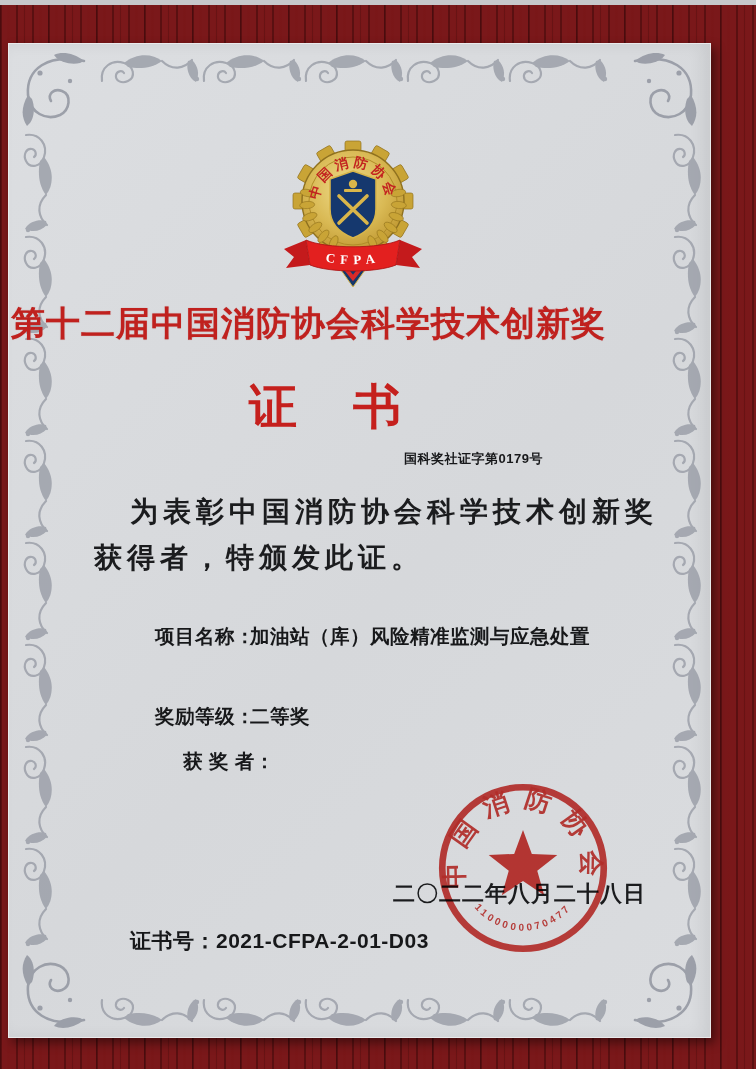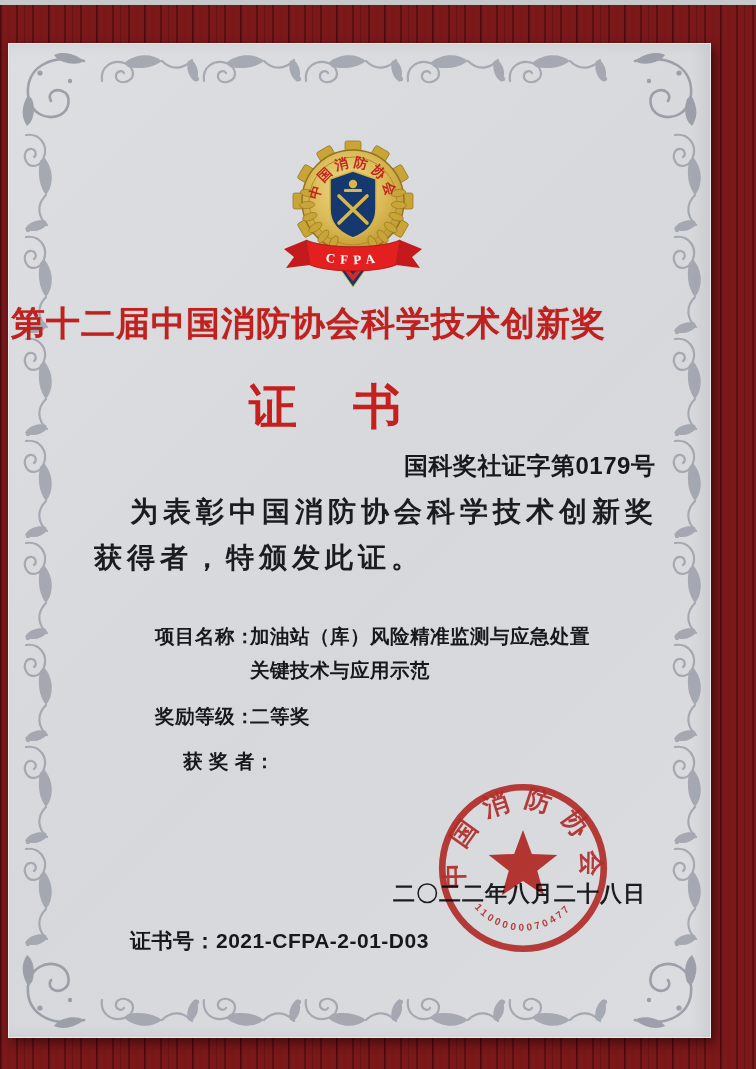--- a/index.html
+++ b/index.html
@@ -30,21 +30,21 @@
     text-shadow:0 0 1px rgba(160,20,20,.4);
   }
   .doc-type{
     left:0;top:332px;width:634px;text-align:center;
     font-family:"Liberation Serif",serif;font-weight:bold;
     font-size:48px;letter-spacing:56px;padding-left:56px;box-sizing:border-box;
     color:#c5201d;
   }
   .issue-no{
     left:396px;top:407px;
-    font-size:24px;font-weight:bold;color:#17181a;letter-spacing:.5px;
+    font-size:13px;font-weight:bold;color:#17181a;letter-spacing:.5px;
   }
   .body-line{
     font-family:"Liberation Serif",serif;font-size:28px;color:#1b1c1e;
     letter-spacing:5px;font-weight:600;
   }
   .body-line1{left:122px;top:450px;}
   .body-line2{left:86px;top:496px;}
   .field{font-size:19.5px;font-weight:bold;color:#17181a;letter-spacing:.5px;}
   .fld-project-label{left:147px;top:580px;}
   .fld-project-v1{left:242px;top:580px;}
@@ -231,21 +231,20 @@
 
   <div class="abs doc-type">证书</div>
 
   <div class="abs issue-no">国科奖社证字第0179号</div>
 
   <div class="abs body-line body-line1">为表彰中国消防协会科学技术创新奖</div>
   <div class="abs body-line body-line2">获得者，特颁发此证。</div>
 
   <div class="abs field fld-project-label">项目名称：</div>
   <div class="abs field fld-project-v1">加油站（库）风险精准监测与应急处置</div>
-  <div class="abs field fld-project-v2">关键技术与应用示范</div>
 
   <div class="abs field fld-grade-label">奖励等级：</div>
   <div class="abs field fld-grade-value">二等奖</div>
 
   <div class="abs field fld-winner-label">获 奖 者：</div>
 
   <div class="abs date">二〇二二年八月二十八日</div>
 
   <svg class="abs seal" viewBox="0 0 200 200">
     <defs>

